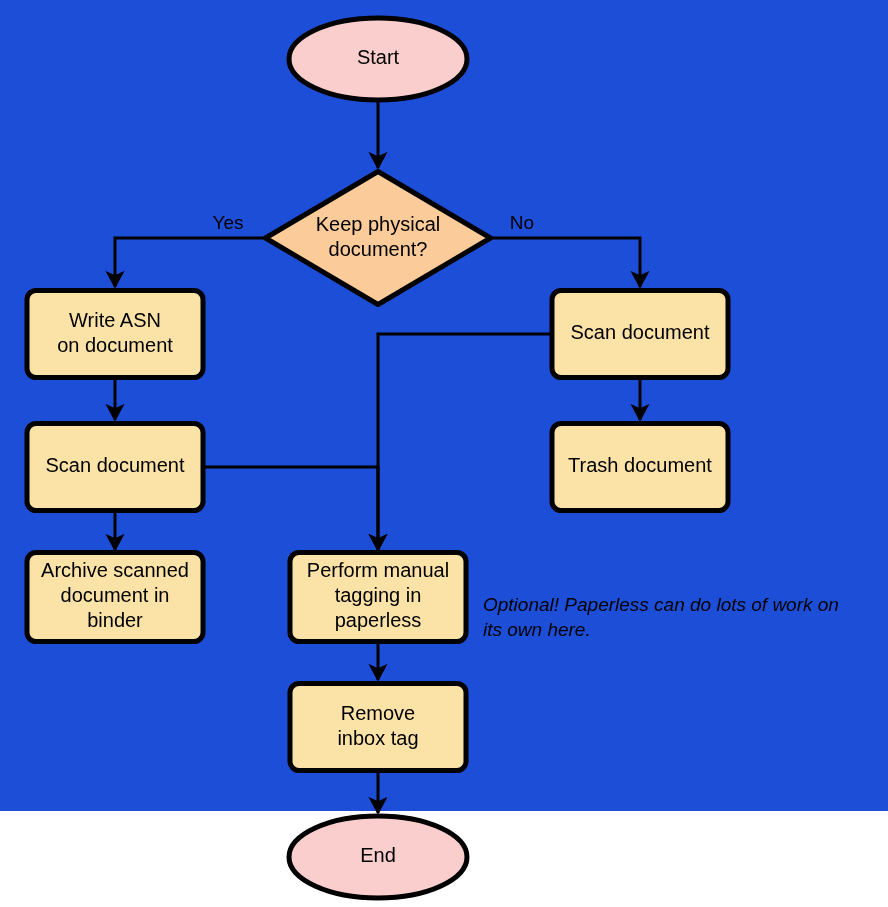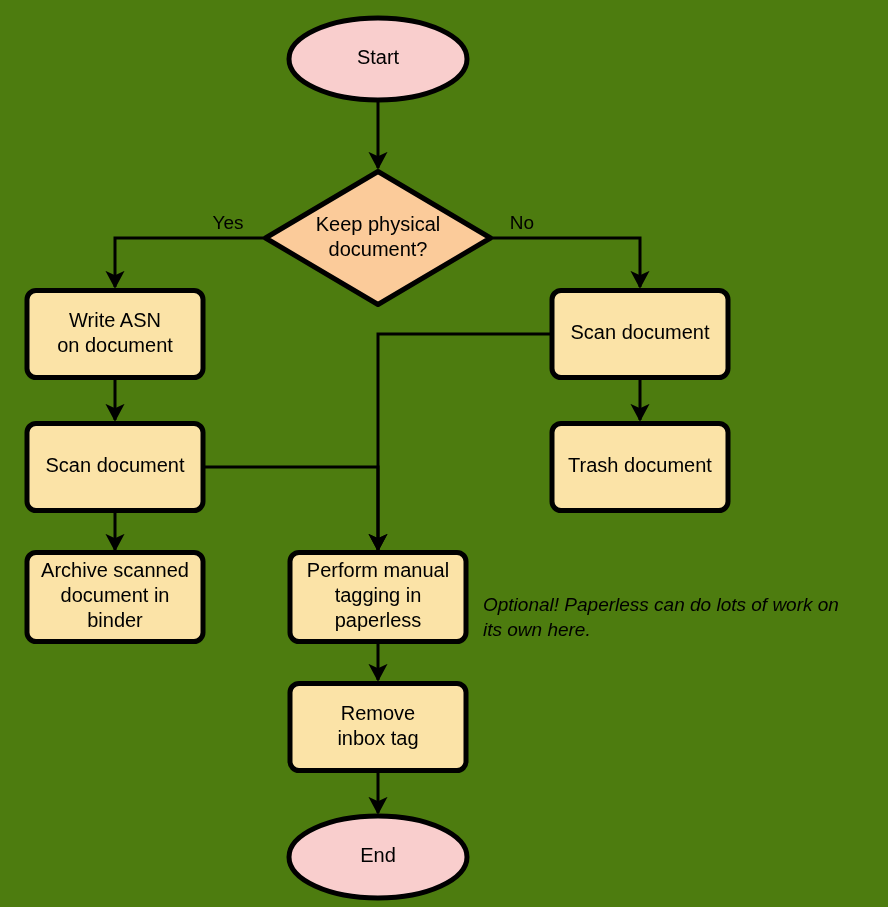--- a/index.html
+++ b/index.html
@@ -9,22 +9,22 @@
   }
   body {
     width: 888px;
     height: 907px;
     font-family: "Liberation Sans", sans-serif;
     overflow: hidden;
   }
   #flowchart-root {
     position: relative;
     width: 888px;
-    height: 907px;
-    background: #4d7c0f;
+    height: 811px;
+    background: #1d4ed8;
   }
   svg#flow-svg {
     display: block;
     width: 888px;
     height: 907px;
   }
   .node-shape {
     stroke: #000000;
     stroke-width: 5;
     stroke-linejoin: round;

